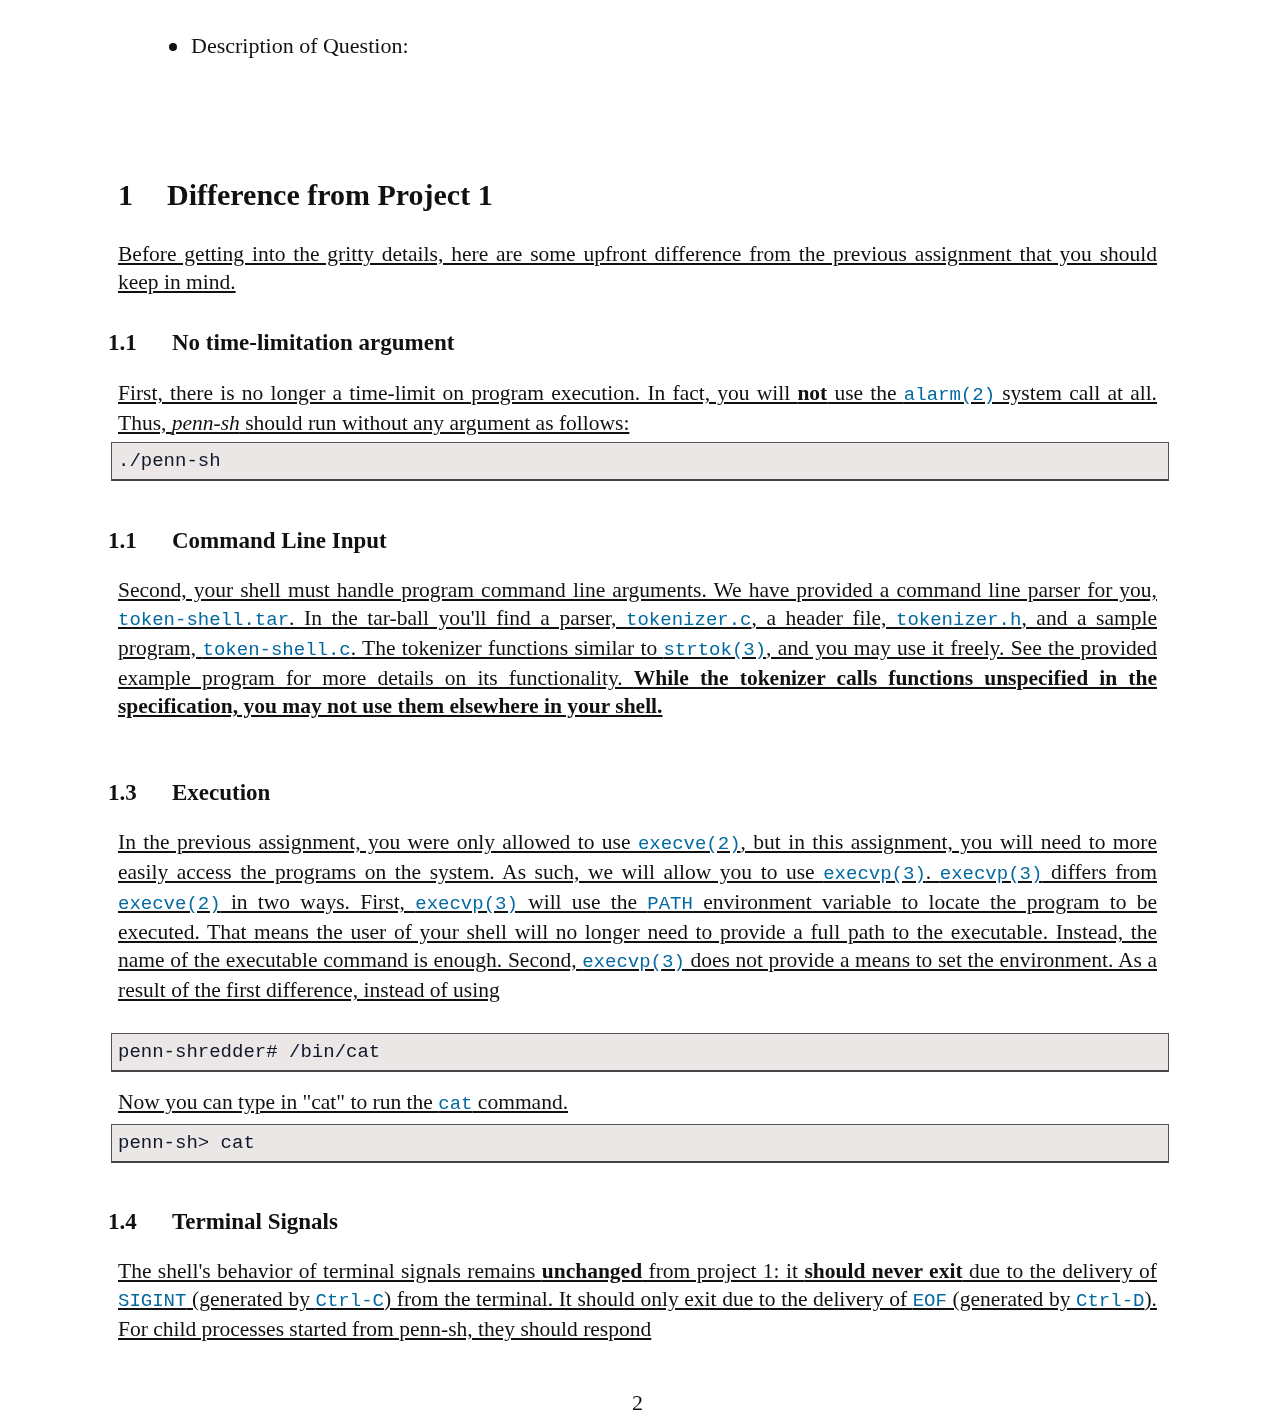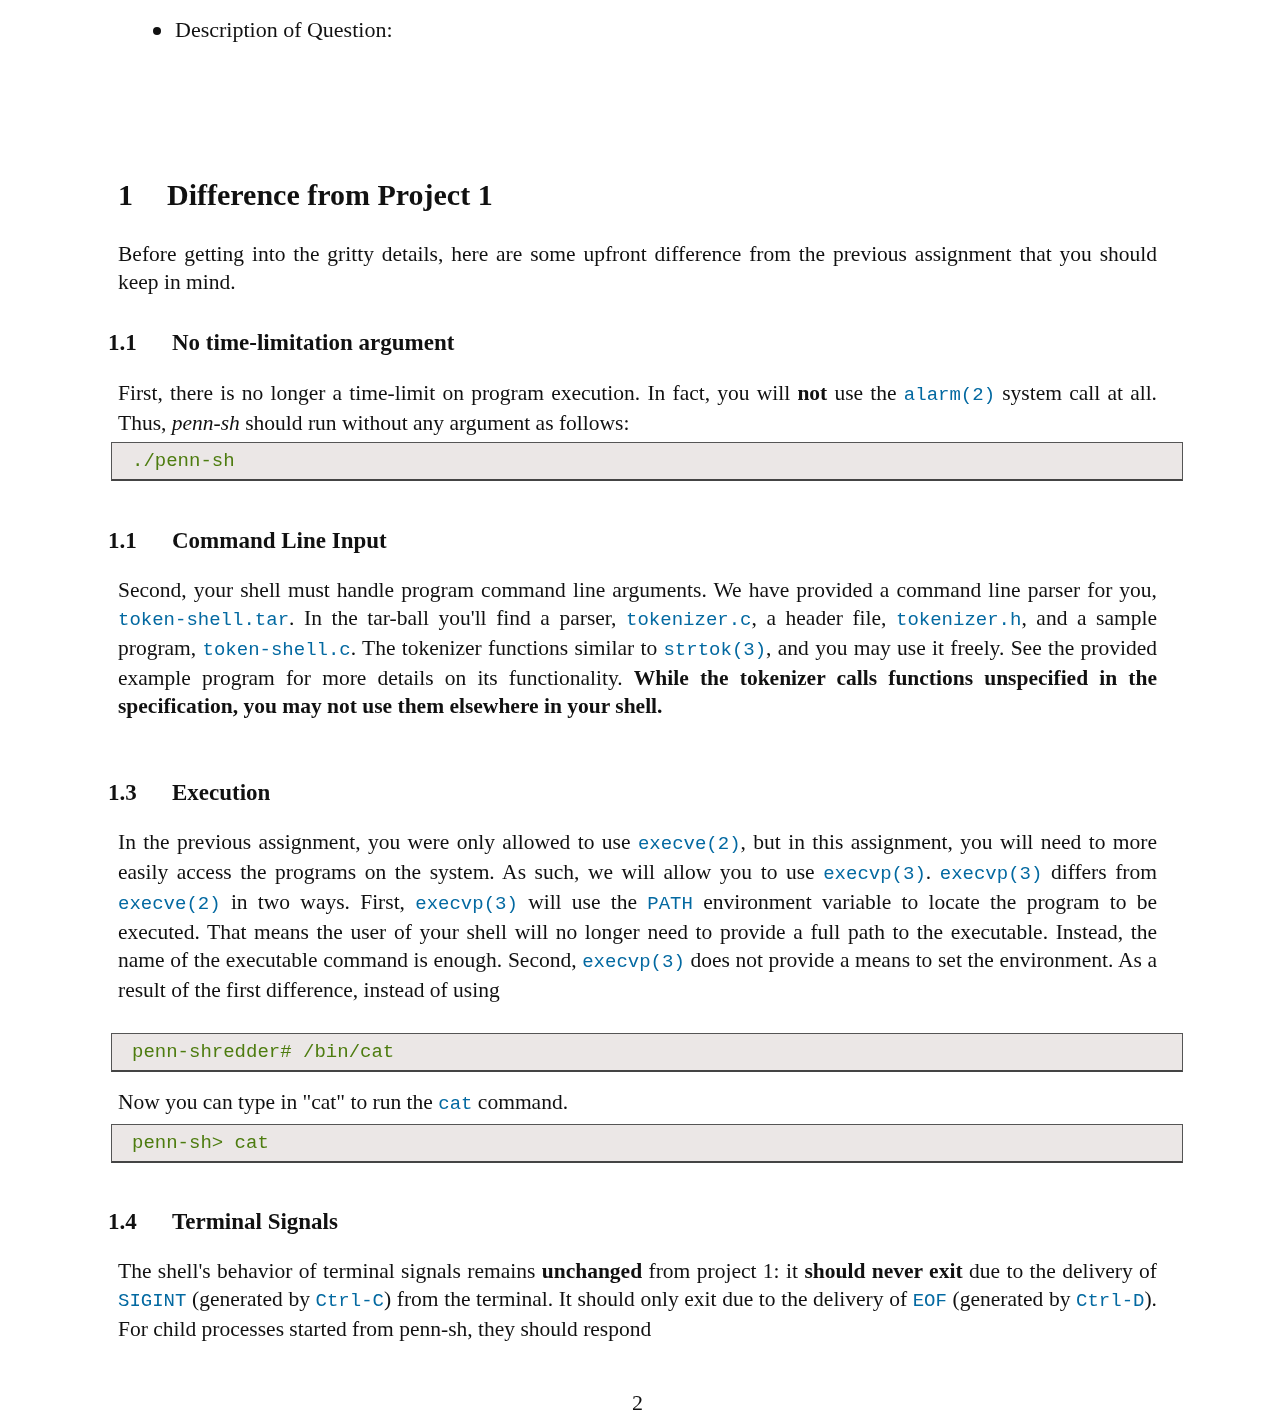--- a/index.html
+++ b/index.html
@@ -1,35 +1,35 @@
 <!DOCTYPE html>
 <html><head>
 <meta charset="utf-8">
 <style>
   html, body { margin: 0; padding: 0; background: #ffffff; }
   body {
     width: 1275px; height: 1423px; position: relative; overflow: hidden;
     font-family: "Liberation Serif", "DejaVu Serif", serif;
     color: #111111;
   }
-  .bullets { position: absolute; left: 153px; top: 14px; margin: 0; padding: 0; list-style: none; }
+  .bullets { position: absolute; left: 153px; top: 14px; margin: 16px; padding: 0; list-style: none; }
   .bullets li { font-size: 22px; height: 47px; line-height: 32px; position: relative; padding-left: 22px; }
   .bullets li .dot { position: absolute; left: 0; top: 13px; width: 8px; height: 8px; border-radius: 50%; background: #111; }
   .h1 { position: absolute; font-size: 30px; font-weight: bold; left: 118px; }
   .h1 .num { display: inline-block; width: 49px; }
   .h2 { position: absolute; font-size: 23px; font-weight: bold; left: 108px; }
   .h2 .num { display: inline-block; width: 64px; }
-  .para { position: absolute; left: 118px; width: 1039px; font-size: 21.5px; line-height: 28px; text-align: justify; }
+  .para { position: absolute; left: 118px; width: 1039px; font-size: 21.5px; line-height: 28px; text-align: justify; text-decoration: underline; }
   .para .tt, .tt { font-family: "Liberation Mono", "DejaVu Sans Mono", monospace; font-size: 19px; color: #0369a1; }
   .para b { font-weight: bold; }
   .code {
     position: absolute; left: 111px; width: 1050px; height: 36px;
     background: #ebe7e6; border: 1px solid #555; border-bottom: 2px solid #444;
     font-family: "Liberation Mono", "DejaVu Sans Mono", monospace; font-size: 19px;
-    line-height: 36px; padding-left: 20px; box-sizing: content-box; color: #4d7c0f;
+    line-height: 36px; padding-left: 6px; box-sizing: content-box; color: #0f172a;
   }
   .pagenum { position: absolute; left: 0; width: 1275px; text-align: center; top: 1390px; font-size: 22px; }
 </style>
 </head>
 <body>
 
 <ul class="bullets">
   <li><span class="dot"></span><span>Description of Question:</span></li>
 </ul>
 

